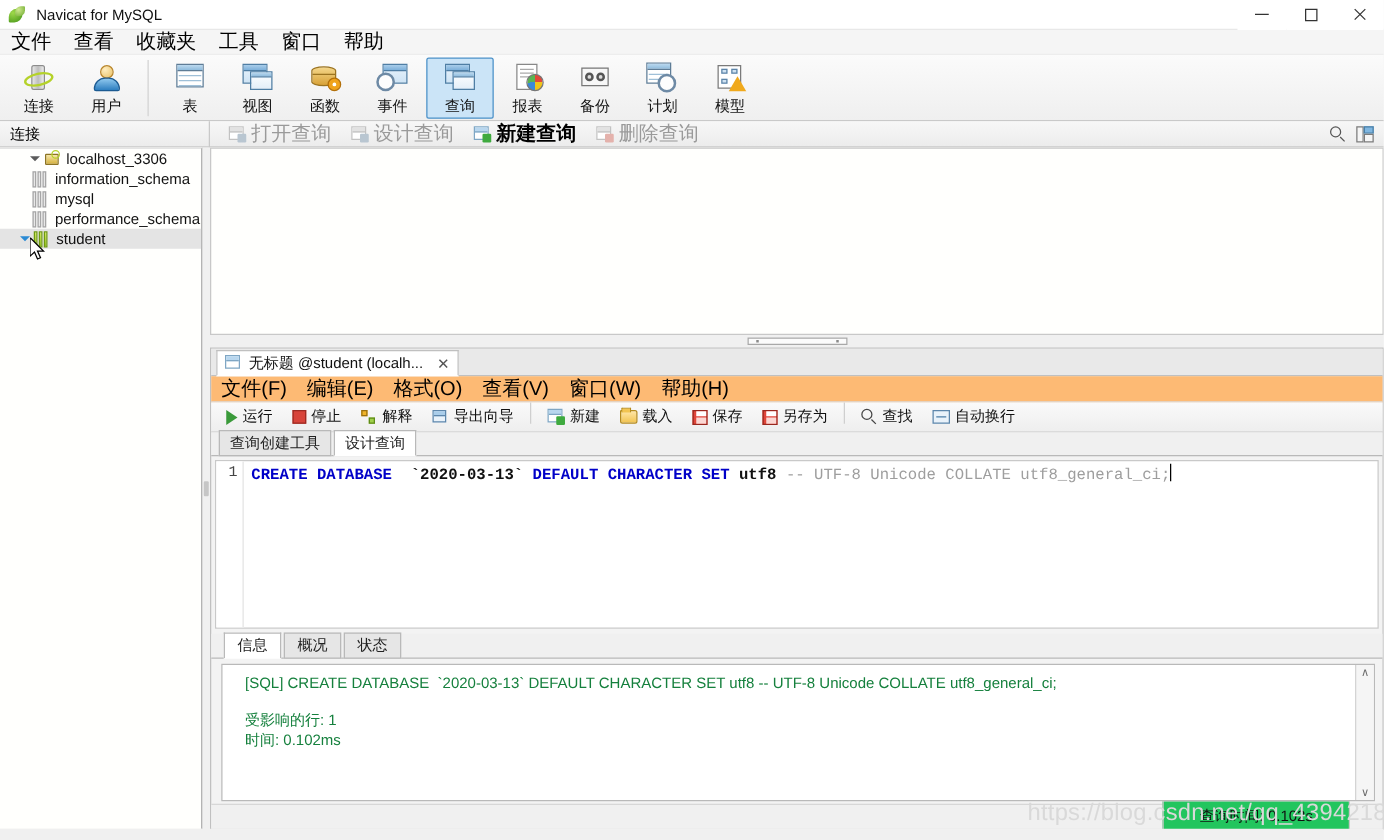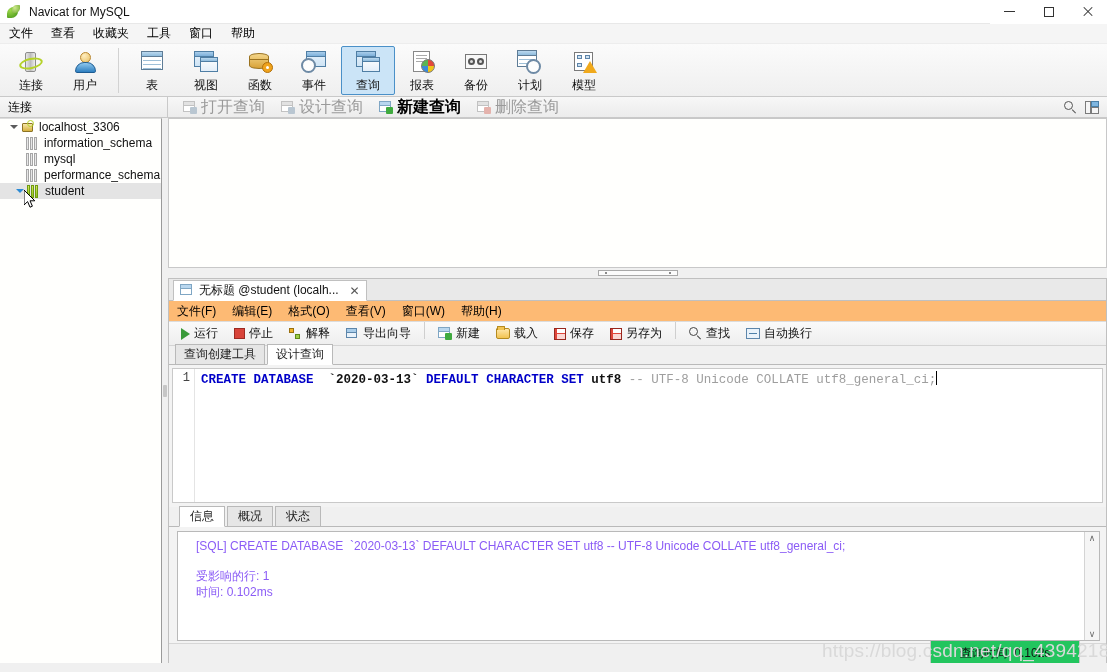--- a/index.html
+++ b/index.html
@@ -50,21 +50,21 @@
   .glyph-close:after  { transform: rotate(-45deg); }
 
   
   .menubar {
     position: absolute; left: 0; top: 24px; width: 1107px; height: 20px;
     background: #f5f5f5;
     display: flex; align-items: center;
     border-bottom: 1px solid #ededed;
   }
   .menu-item {
-    padding: 1px 9px; font-size: 12px; color: #000; cursor: default; white-space: nowrap;
+    padding: 1px 9px; font-size: 16px; color: #000; cursor: default; white-space: nowrap;
   }
 
   
   .toolbar {
     position: absolute; left: 0; top: 44px; width: 1107px; height: 53px;
     background: linear-gradient(#fbfbfb, #efefef);
     border-bottom: 1px solid #c9c9c9;
     display: flex; align-items: flex-start; padding-top: 2px;
   }
   .tb-btn {
@@ -393,21 +393,21 @@
   }
   .res-tab {
     font-size:12px; padding:1px 10px; border:1px solid #b9b9b9; background:#e6e6e6;
     margin-right:2px; color:#222; position:relative; top:1px;
   }
   .res-tab.active { background:#ffffff; border-bottom-color:#ffffff; }
   .res-body {
     height:110px; background:#ffffff; border:1px solid #b9b9b9; margin:4px 6px 0 8px;
     position:relative; padding:6px 8px; overflow:hidden;
   }
-  .res-line { font-size:12px; color:#8b5cf6; line-height:16px; white-space:pre;padding-left:10px; }
+  .res-line { font-size:12px; color:#15803d; line-height:16px; white-space:pre;padding-left:10px; }
   .res-gap { height:14px; }
   .res-scroll {
     position:absolute; right:0; top:0; width:15px; height:100%;
     background:#f5f5f5; border-left:1px solid #d4d4d4;
     display:flex; flex-direction:column; justify-content:space-between; align-items:center;
   }
   .res-scroll .arrow { font-size:9px; color:#6c6c6c; line-height:12px; }
 
   .qstatus {
     height:20px; background:#f0f0f0; display:flex; align-items:center; justify-content:flex-end;
@@ -615,21 +615,21 @@
         </span>
       <span class="layout-ico">
         <span class="l" style="left:0;top:0;width:6px;height:13px"></span>
         <span class="l" style="left:6px;top:0;width:8px;height:6px;background:#7fb6e0;border-color:#4a7fa6"></span>
         <span class="l" style="left:6px;top:6px;width:8px;height:7px"></span>
       </span>
     </div>
   </div>
 
   <div class="tree-panel">
-    <div class="tree-node" style="padding-left:8px">
+    <div class="tree-node" style="padding-left:22px">
       <span class="tw open"></span>
       <span class="node-ico srv-ico">
           <span class="base"></span>
           <span class="plug"></span>
         </span>
       <span class="tree-label">localhost_3306</span>
     </div>
 
     <div class="tree-node" style="padding-left:26px">
       <span class="node-ico db-ico gray">

